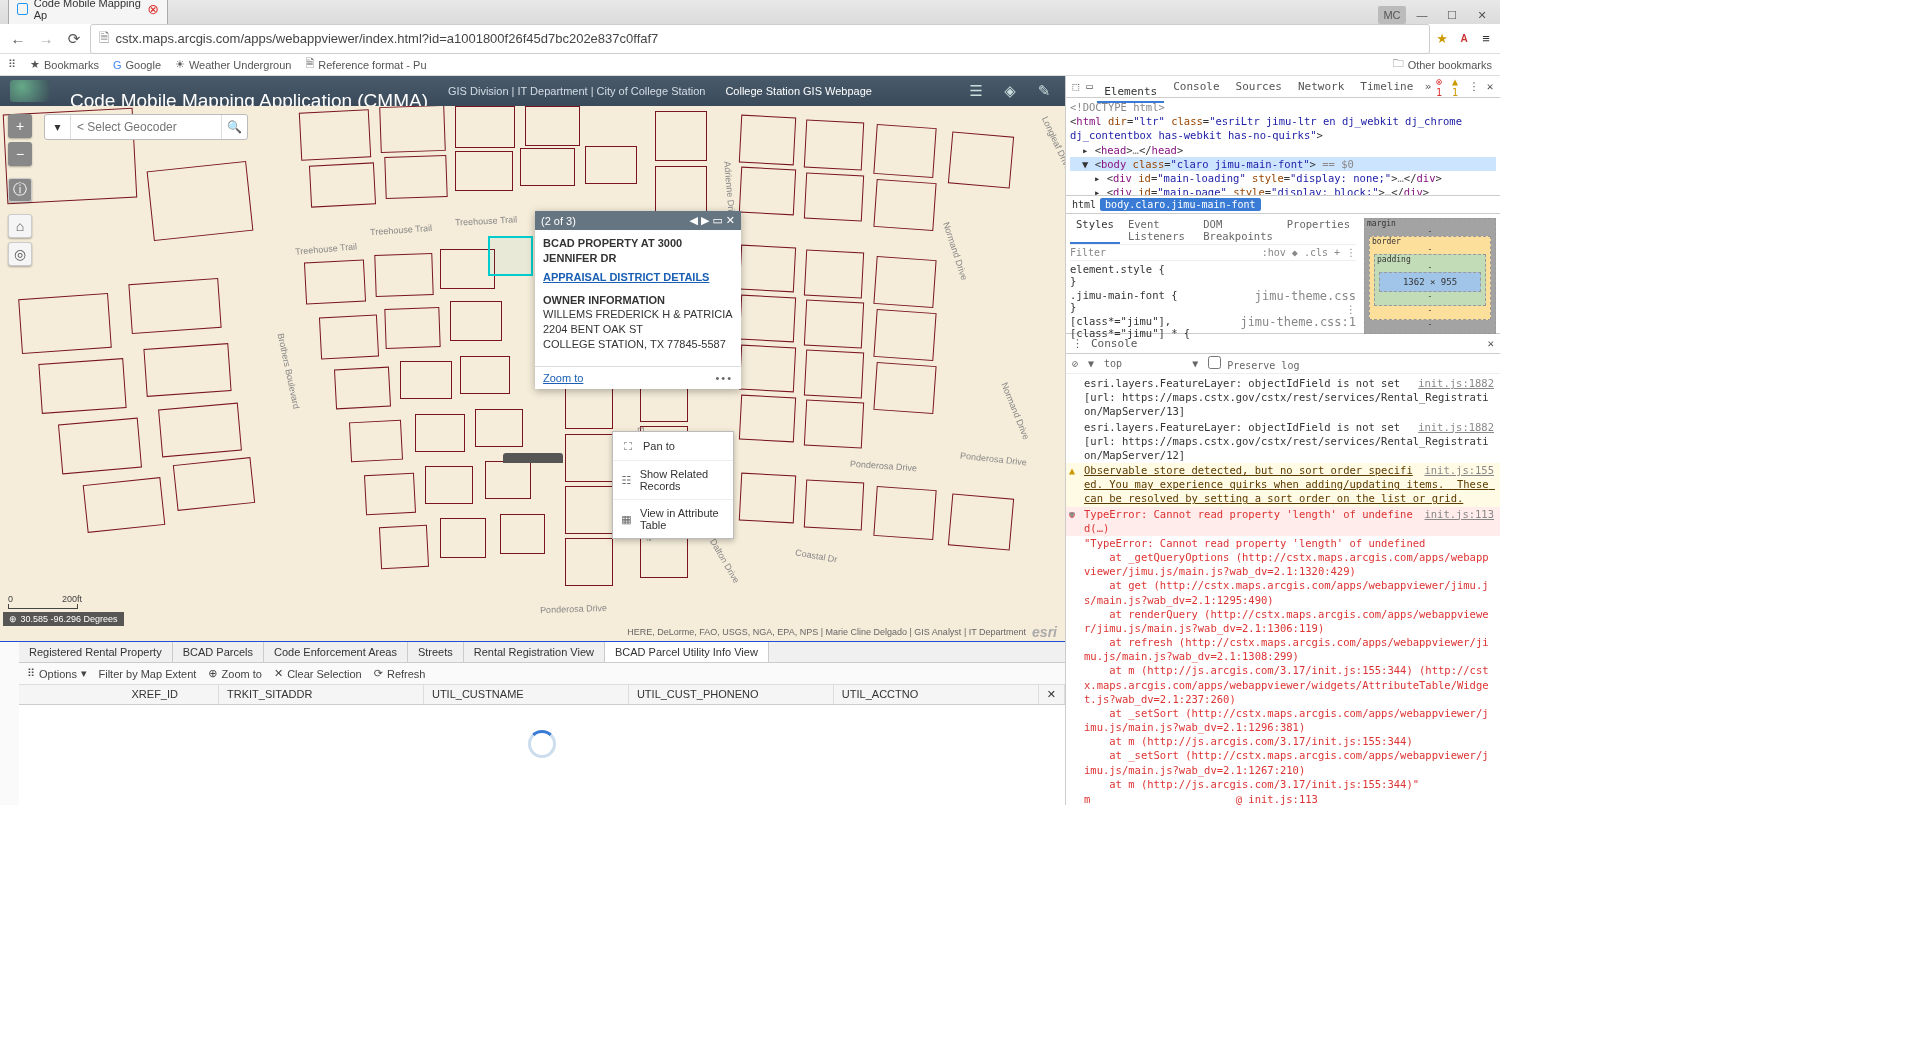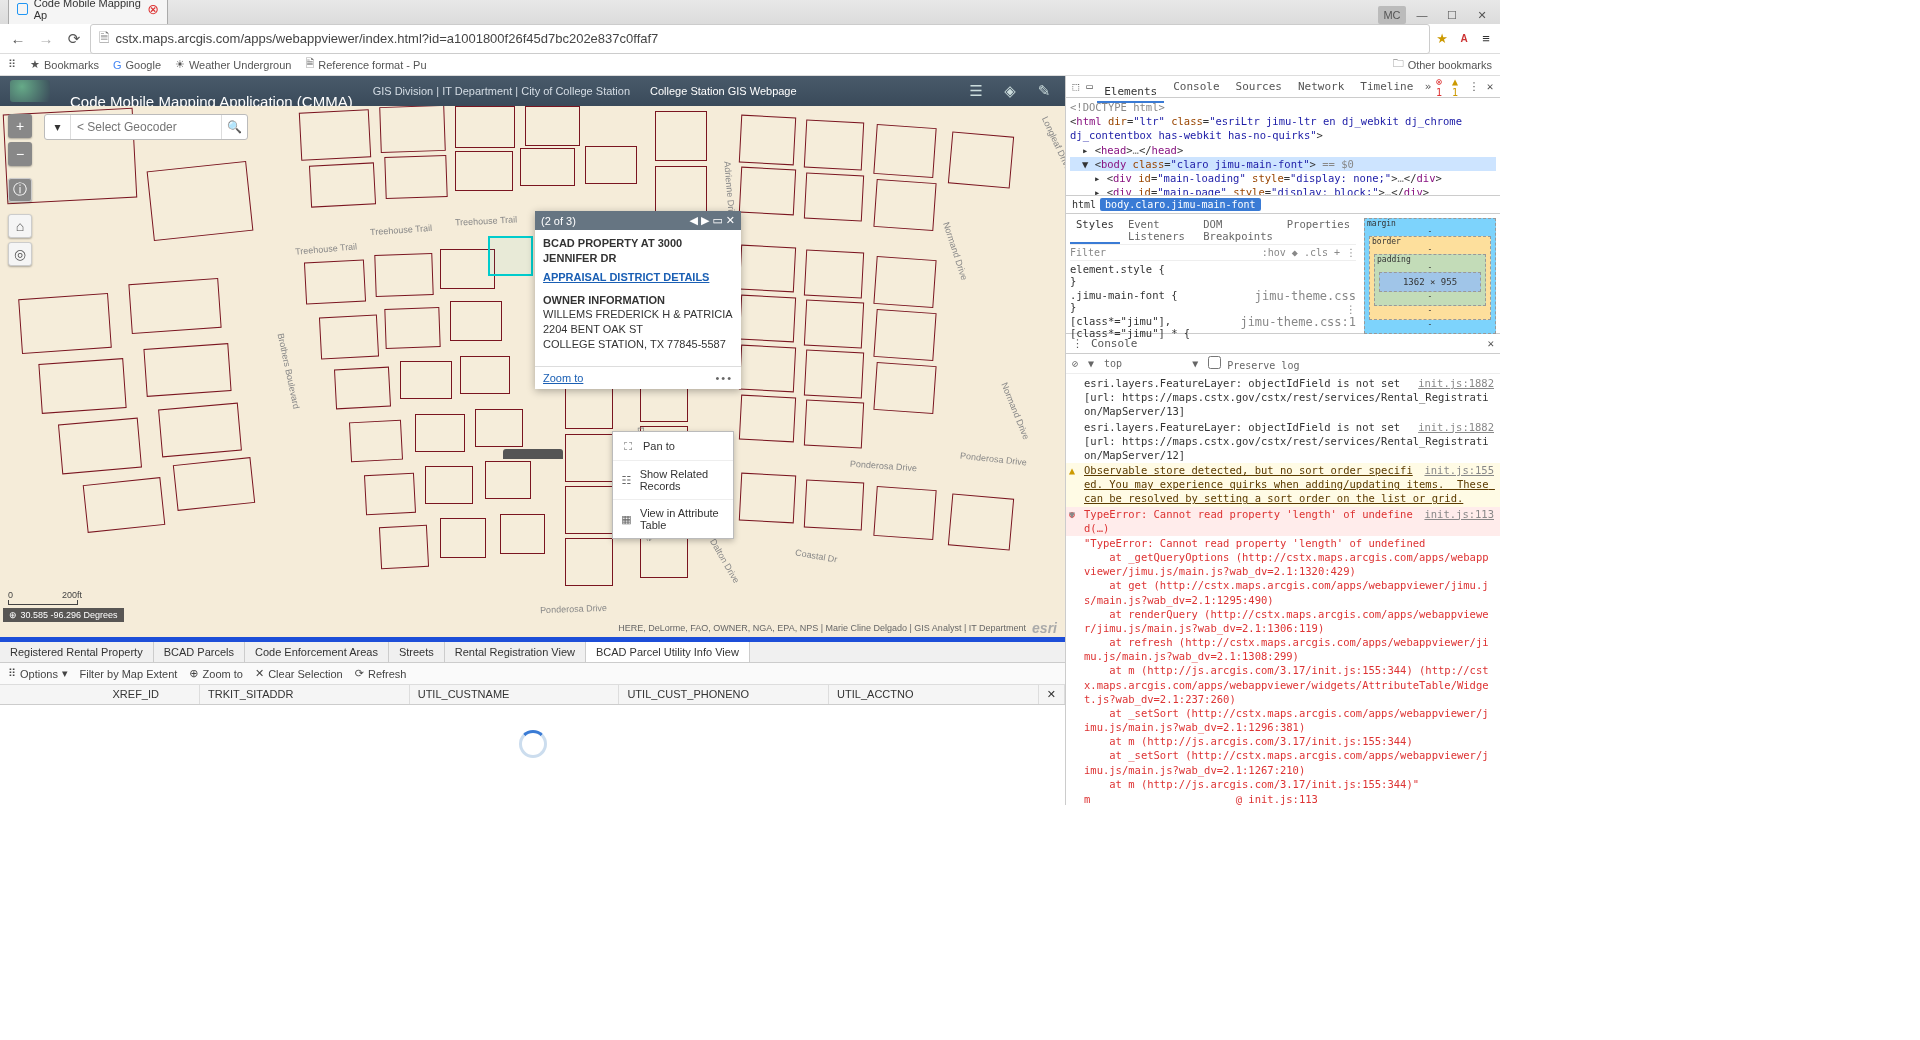--- a/index.html
+++ b/index.html
@@ -28,21 +28,21 @@
 .bk-right { margin-left: auto; display: flex; align-items: center; gap: 4px; }
 
 
 .app-row { display: flex; height: 729px; }
 .left-pane { width: 1065px; display: flex; flex-direction: column; position: relative; }
 .right-pane { width: 435px; border-left: 1px solid #ccc; display: flex; flex-direction: column; font-family: Menlo, Consolas, monospace; }
 
 
 .map-header { height: 30px; background: linear-gradient(#495a6a,#3a4a5a); color: #fff; display: flex; align-items: center; padding: 0 10px; gap: 20px; font-size: 12px; }
 .map-logo { width: 40px; height: 22px; background: radial-gradient(circle at 30% 30%, #6a8, #3a4a5a); border-radius: 3px; }
-.map-title { font-size: 15px; font-weight: 500; margin-top: 20px; }
+.map-title { font-size: 19px; font-weight: 500; margin-top: 20px; }
 .map-sub { font-size: 11px; color: #d5dde5; }
 .map-header-right { margin-left: auto; display: flex; gap: 12px; }
 .hdr-icon { width: 22px; height: 22px; display: flex; align-items: center; justify-content: center; color: #cdd; font-size: 15px; }
 
 
 .map-canvas { flex: 1; position: relative; background: #f5ecd9; overflow: hidden; }
 .parcel { position: absolute; border: 1.5px solid #7a1520; background: rgba(255,255,255,0.05); }
 .parcel.sel { border: 2px solid #00cccc; background: rgba(0,200,200,0.05); }
 .road-label { position: absolute; font-size: 9px; color: #888; white-space: nowrap; }
 
@@ -75,21 +75,21 @@
 .popup-foot a { color: #1a5fb4; text-decoration: underline; }
 .popup-dots { margin-left: auto; letter-spacing: 2px; color: #666; }
 
 
 .ctx-menu { position: absolute; left: 612px; top: 325px; width: 122px; background: #fff; border: 1px solid #bbb; box-shadow: 0 2px 6px rgba(0,0,0,0.25); font-size: 11px; }
 .ctx-item { padding: 7px 8px; border-bottom: 1px solid #eee; display: flex; align-items: center; gap: 8px; }
 .ctx-item:last-child { border-bottom: none; }
 .ctx-icon { width: 14px; height: 14px; display: flex; align-items: center; justify-content: center; color: #666; font-size: 11px; }
 
 
-.btm-panel { border-top: 5px solid #1d4ed8; background: #fafafa; }
+.btm-panel { border-top: 1px solid #1d4ed8; background: #fafafa; padding-left: 19px; }
 .btm-toggle { position: absolute; left: 50%; transform: translateX(-50%); bottom: 178px; width: 60px; height: 10px; background: #555; border-radius: 3px 3px 0 0; }
 .btm-tabs { display: flex; background: #f0f0f0; border-bottom: 1px solid #ccc; font-size: 11px; }
 .btm-tab { padding: 4px 10px; border-right: 1px solid #ccc; background: #f0f0f0; }
 .btm-tab.active { background: #fff; }
 .btm-toolbar { display: flex; gap: 12px; padding: 4px 8px; font-size: 11px; color: #444; border-bottom: 1px solid #ddd; align-items: center; }
 .tb-btn { display: flex; align-items: center; gap: 4px; }
 .btm-table { position: relative; height: 120px; background: #fff; }
 .btm-th { display: flex; border-bottom: 1px solid #ccc; background: #f5f5f5; font-size: 11px; }
 .btm-th > div { padding: 3px 8px; border-right: 1px solid #ddd; flex: 1; }
 .btm-th > div:first-child { flex: 0 0 200px; text-align: right; padding-right: 40px; }
@@ -116,21 +116,21 @@
 .dt-styles { height: 120px; border-bottom: 1px solid #ccc; display: flex; font-size: 10.5px; }
 .dt-styles-left { flex: 1; padding: 2px 4px; }
 .dt-styles-tabs { display: flex; gap: 2px; border-bottom: 1px solid #eee; font-size: 10.5px; color: #666; }
 .dt-styles-tabs span { padding: 2px 6px; }
 .dt-styles-tabs span.active { color: #333; border-bottom: 2px solid #3a7bd5; }
 .dt-filter { display: flex; border-bottom: 1px solid #eee; padding: 2px 0; font-size: 10px; color: #888; align-items: center; gap: 6px; }
 .dt-rule { margin: 2px 0; }
 .dt-rule .src { float: right; color: #888; font-size: 12px; }
 .dt-box-model { width: 140px; padding: 4px; }
 .bm { border: 1px dashed #999; padding: 8px 4px 4px; position: relative; font-size: 8px; text-align: center; }
-.bm.margin { background: #7dd3fc; }
+.bm.margin { background: #a3a3a3; }
 .bm.border { background: #fddf9c; }
 .bm.padding { background: #c3dcb8; }
 .bm.content { background: #a0c5e8; padding: 4px 2px; font-size: 9px; }
 .bm-label { position: absolute; top: 0; left: 2px; font-size: 8px; }
 
 .dt-console-hdr { height: 20px; border-bottom: 1px solid #ccc; display: flex; align-items: center; padding: 0 6px; font-size: 11px; color: #555; gap: 8px; }
 .dt-console-filter { height: 20px; border-bottom: 1px solid #eee; display: flex; align-items: center; padding: 0 6px; font-size: 10px; color: #666; gap: 10px; }
 .dt-console { flex: 1; overflow: hidden; font-size: 10.5px; line-height: 1.35; padding: 2px 0; }
 .dt-line { padding: 0 6px 1px 18px; position: relative; word-break: break-all; }
 .dt-line .src { float: right; color: #888; text-decoration: underline; padding-left: 6px; }
@@ -314,21 +314,21 @@
           <span>0</span>
             <span>200ft</span>
         </div>
         <div class="bar"></div>
       </div>
       <div class="coord-bar">
         <span>⊕</span>
         <span>30.585 -96.296 Degrees</span>
       </div>
       <div class="attrib">
-        <span>HERE, DeLorme, FAO, OWNER, NGA, EPA, NPS | Marie Cline Delgado | GIS Analyst | IT Department</span>
+        <span>HERE, DeLorme, FAO, USGS, NGA, EPA, NPS | Marie Cline Delgado | GIS Analyst | IT Department</span>
         <span class="esri-logo">esri</span>
       </div>
 
       <div class="popup">
         <div class="popup-title">
           <span>(2 of 3)</span>
           <div class="nav">
             <span>◀</span>
             <span>▶</span>
             <span>▭</span>

